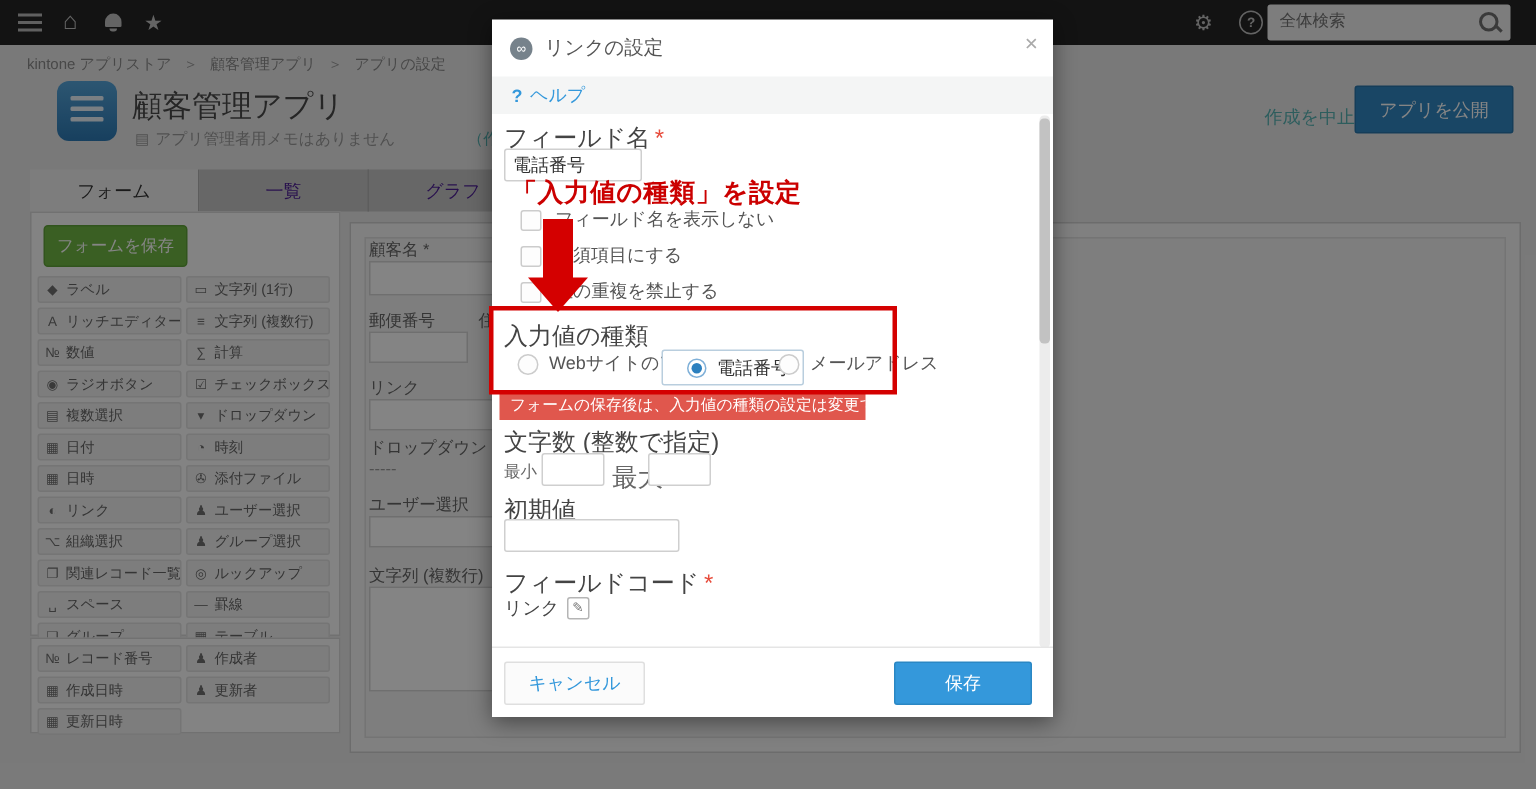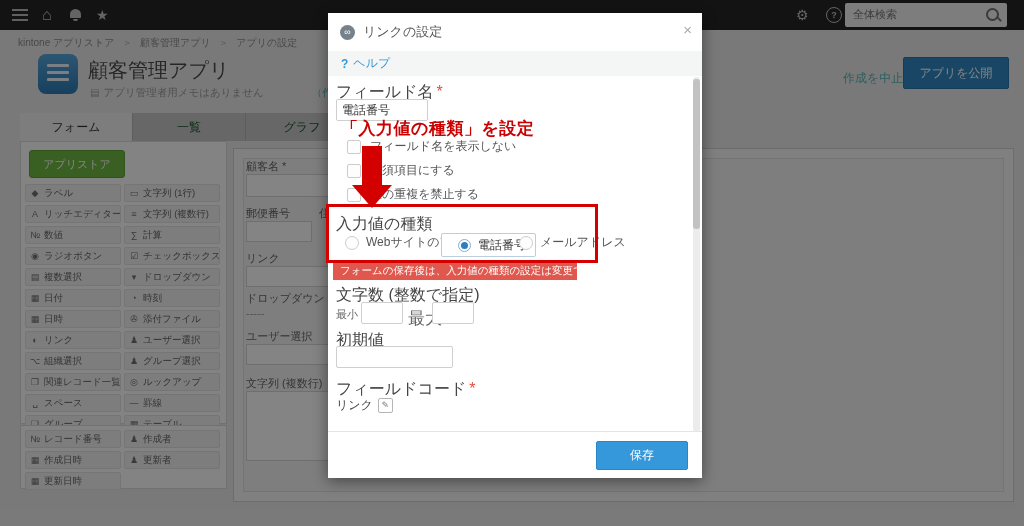--- a/index.html
+++ b/index.html
@@ -36,21 +36,21 @@
   .memo{position:absolute;left:90px;top:86px;font-size:10.5px;color:#9a9a9a;}
   .memo .mic{color:#9a9a9a;margin-right:4px;font-size:10px;}
   .memo .mlink{color:#57b3b3;cursor:pointer;margin-left:48px;}
   .stoplink{position:absolute;left:843px;top:70px;font-size:12px;color:#57b3b3;cursor:pointer;}
   .publish{position:absolute;left:903px;top:57px;width:104px;height:30px;background:#3186c1;border:1px solid #2a76ab;
            color:#fff;font-size:12px;line-height:30px;text-align:center;border-radius:2px;cursor:pointer;}
 
   
   .tabs{position:absolute;left:20px;top:113px;height:28px;display:flex;}
   .tab{width:112px;height:28px;line-height:28px;text-align:center;font-size:12px;cursor:pointer;
-       background:#c6c6c6;color:#14532d;border-right:1px solid #b2b2b2;}
+       background:#c6c6c6;color:#4c1d95;border-right:1px solid #b2b2b2;}
   .tab.active{background:#efefef;color:#333;}
 
   
   .panel{position:absolute;background:#fbfbfb;border:1px solid #d8d8d8;}
   .panel1{left:20px;top:141px;width:205px;height:281px;}
   .panel2{left:20px;top:425px;width:205px;height:62px;}
   .savebtn{position:absolute;left:8px;top:8px;width:94px;height:26px;background:#6fb644;border:1px solid #5fa238;
            border-radius:3px;color:#fff;font-size:11px;line-height:26px;text-align:center;cursor:pointer;}
   .tilecol{position:absolute;top:42px;width:96px;}
   .tilecol.c1{left:4px;} .tilecol.c2{left:103px;}
@@ -157,21 +157,21 @@
 <div class="stoplink">作成を中止</div>
 <div class="publish">アプリを公開</div>
 
 <div class="tabs">
   <div class="tab active">フォーム</div>
   <div class="tab">一覧</div>
   <div class="tab">グラフ</div>
 </div>
 
 <div class="panel panel1">
-  <div class="savebtn">アプリストア</div>
+  <div class="savebtn">フォームを保存</div>
   <div class="tilecol c1">
 
   <div class="tile">
         <span class="tic">◆</span>
         <span class="tlb">ラベル</span>
       </div>
       <div class="tile">
         <span class="tic">A</span>
         <span class="tlb">リッチエディター</span>
       </div>
@@ -377,20 +377,21 @@
   <div class="fcode-row">
     <span>リンク</span>
     <span class="editic">✎</span>
   </div>
 
   <div class="m-scroll">
       <div class="m-thumb"></div>
     </div>
 
   <div class="m-foot">
+    <div class="btn-cancel">キャンセル</div>
     <div class="btn-save">保存</div>
   </div>
 </div>
 
 <div class="anno-text">「入力値の種類」を設定</div>
 <div class="anno-shaft"></div>
 <div class="anno-head"></div>
 <div class="anno-box"></div>
 
 </body></html>

